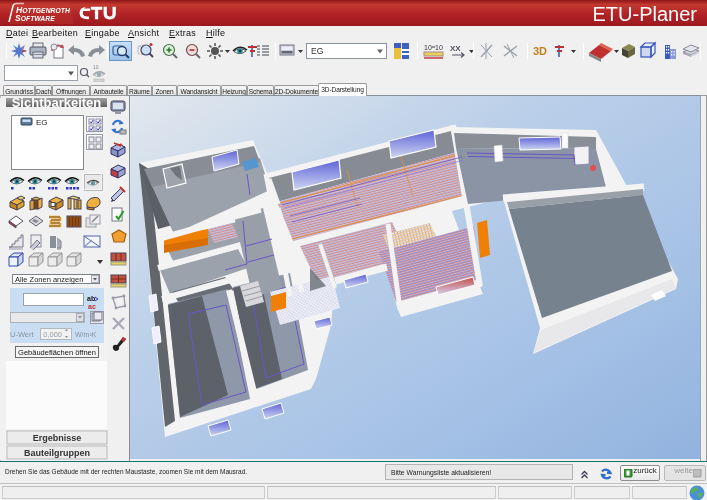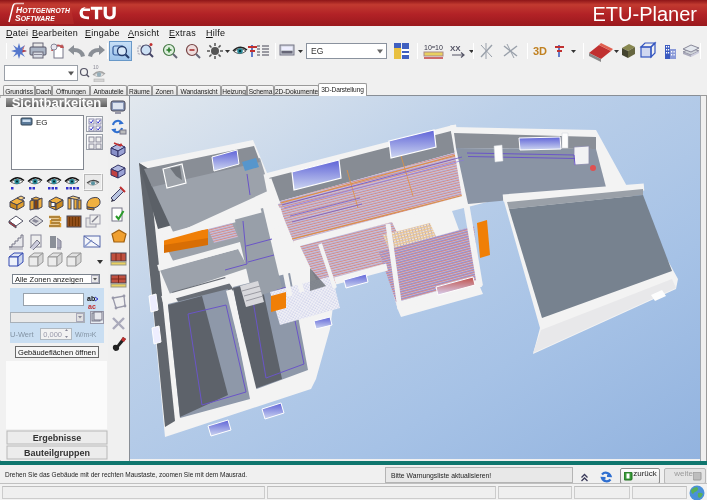--- a/index.html
+++ b/index.html
@@ -18,21 +18,21 @@
 .vsep { position:absolute; top:3px; width:1px; height:16px; background:#c6c6c6; border-right:1px solid #fff; }
 
 #tabs { left:0; top:82px; width:707px; height:14px; background:#f0f0f0; }
 .tab { position:absolute; top:3px; height:10px; background:linear-gradient(180deg,#f8f8f8,#e2e2e2); border:1px solid #9a9a9a; border-bottom:none; border-radius:2px 2px 0 0; font-size:6.6px; letter-spacing:-0.1px; white-space:nowrap; overflow:hidden; color:#222; text-align:center; line-height:11px; }
 .tabsel { top:0.5px; height:13px; background:#fff; z-index:3; line-height:12px; }
 
 #panel { left:0; top:98px; width:108px; height:362px; background:#f1f1f1; }
 #sichtbar { left:6px; top:0px; width:101px; height:9px; background:linear-gradient(180deg,#a2a2a2,#5e5e5e); color:#fff; font-size:13px; font-weight:bold; text-align:center; line-height:9px; }
 #listbox { left:11px; top:17px; width:73px; height:55px; background:#fff; border:1px solid #828790; }
 
-#status { left:0; top:461px; width:707px; height:22px; background:#f0f0f0; border-top:4px solid #0f766e; font-size:6.5px; color:#222; }
+#status { left:0; top:461px; width:707px; height:22px; background:#f0f0f0; border-top:1px solid #0f766e; font-size:6.5px; color:#222; }
 #warn { position:absolute; left:385px; top:2px; width:188px; height:16px; background:#e8e8e8; border:1px solid #b4b4b4; font-size:6.8px; color:#222; line-height:15px; padding-left:5px; }
 .sbtn { position:absolute; top:3px; height:16px; border:1px solid #8f8f8f; border-radius:2px; background:linear-gradient(180deg,#fdfdfd,#e8e8e8); font-size:8px; color:#222; text-align:center; }
 
 #bottom { left:0; top:483px; width:707px; height:17px; background:#f2f2f2; border-top:1px solid #c0c0c0; }
 .cell { position:absolute; top:2px; height:13px; background:#efefef; border:1px solid #cccccc; border-top-color:#bdbdbd; }
 
 #canvas { left:129px; top:95px; width:572px; height:366px; border:1px solid #888e96; border-right:1px solid #a0a6ae; border-bottom:none; }
 #vtool { left:108px; top:98px; width:21px; height:362px; background:#f0f0f0; }
 </style>
 </head>

